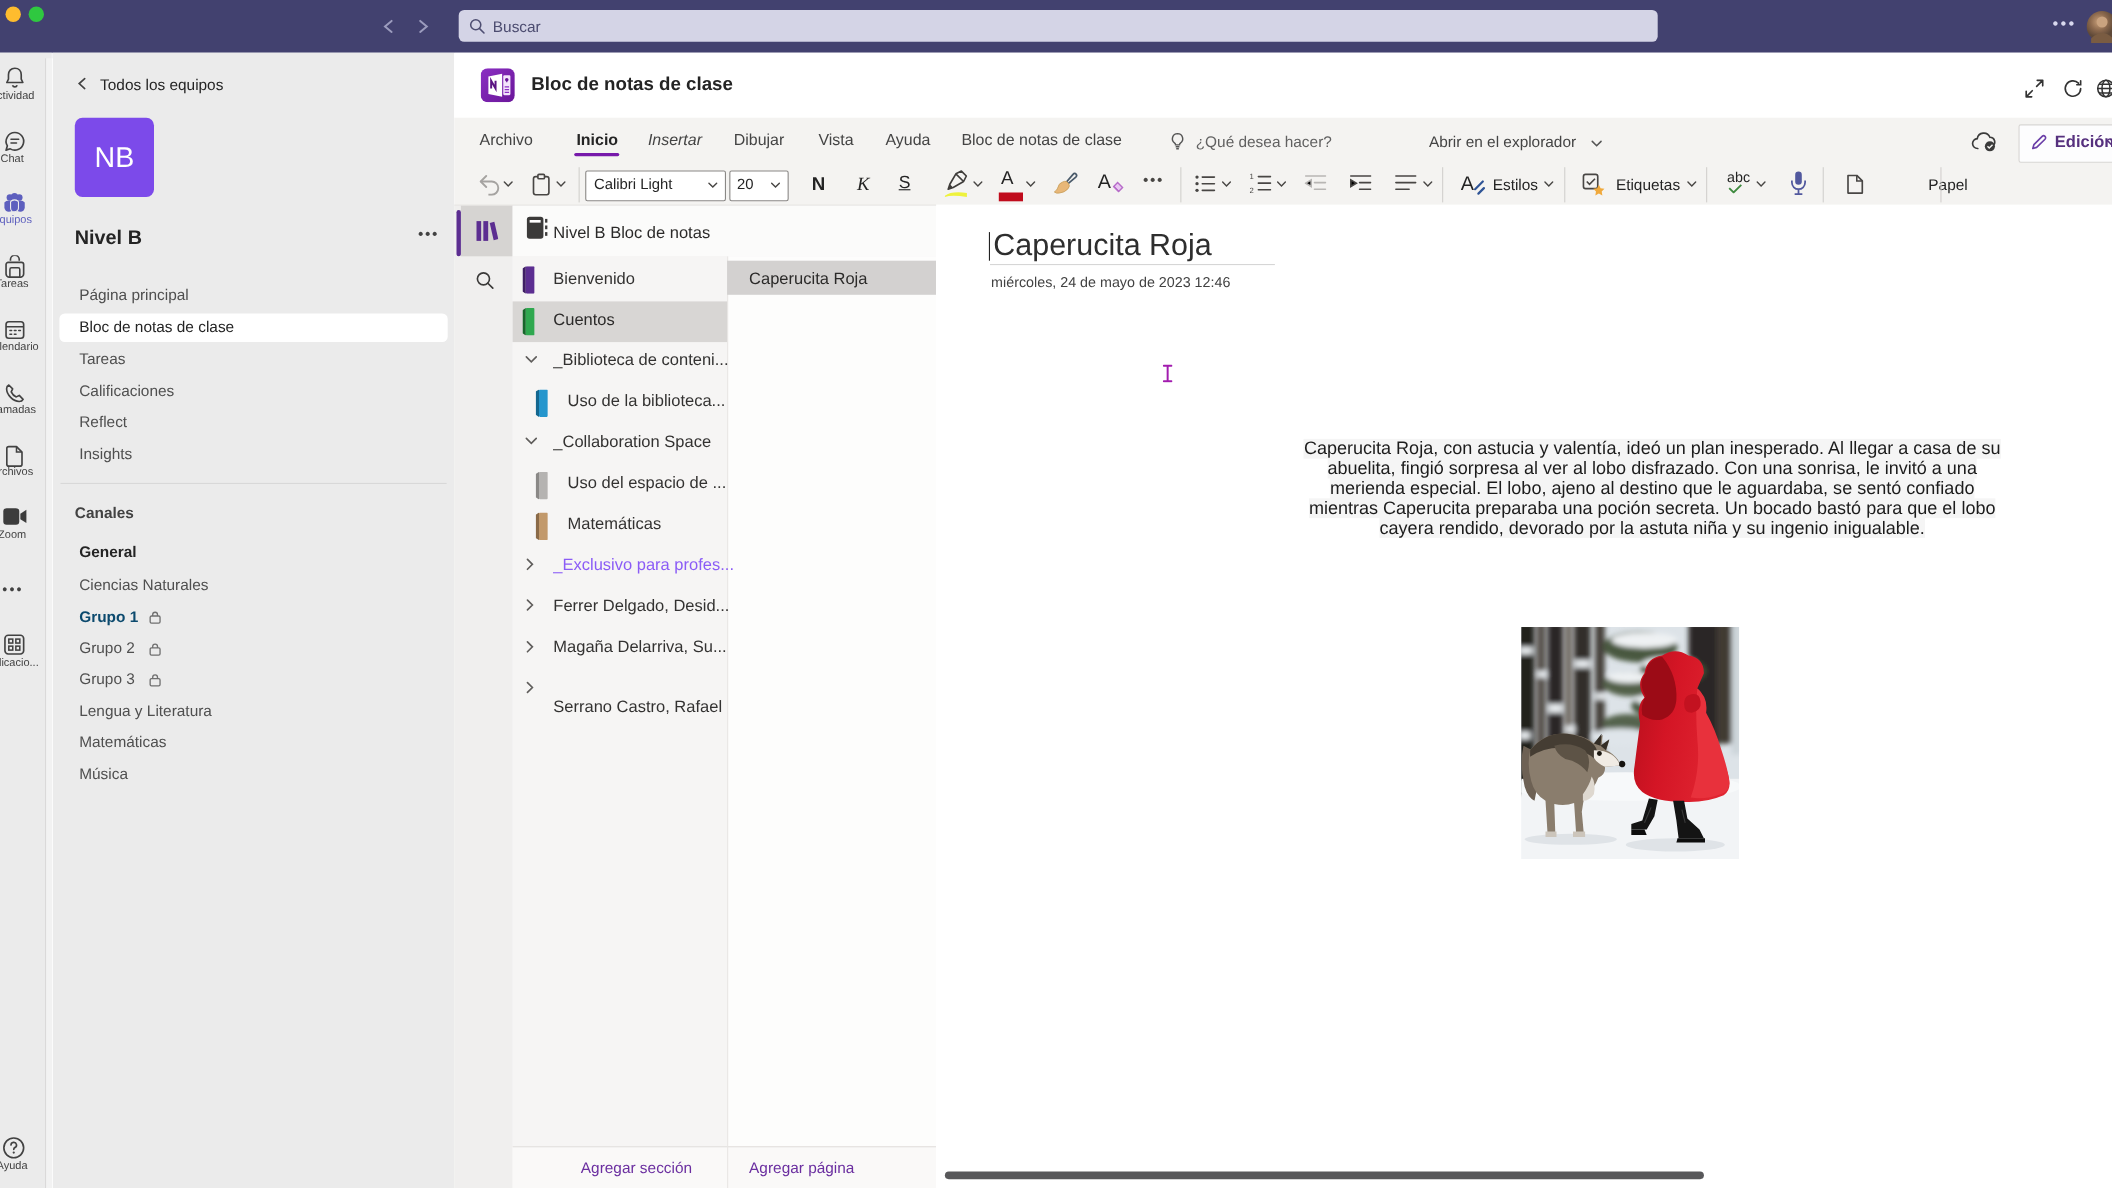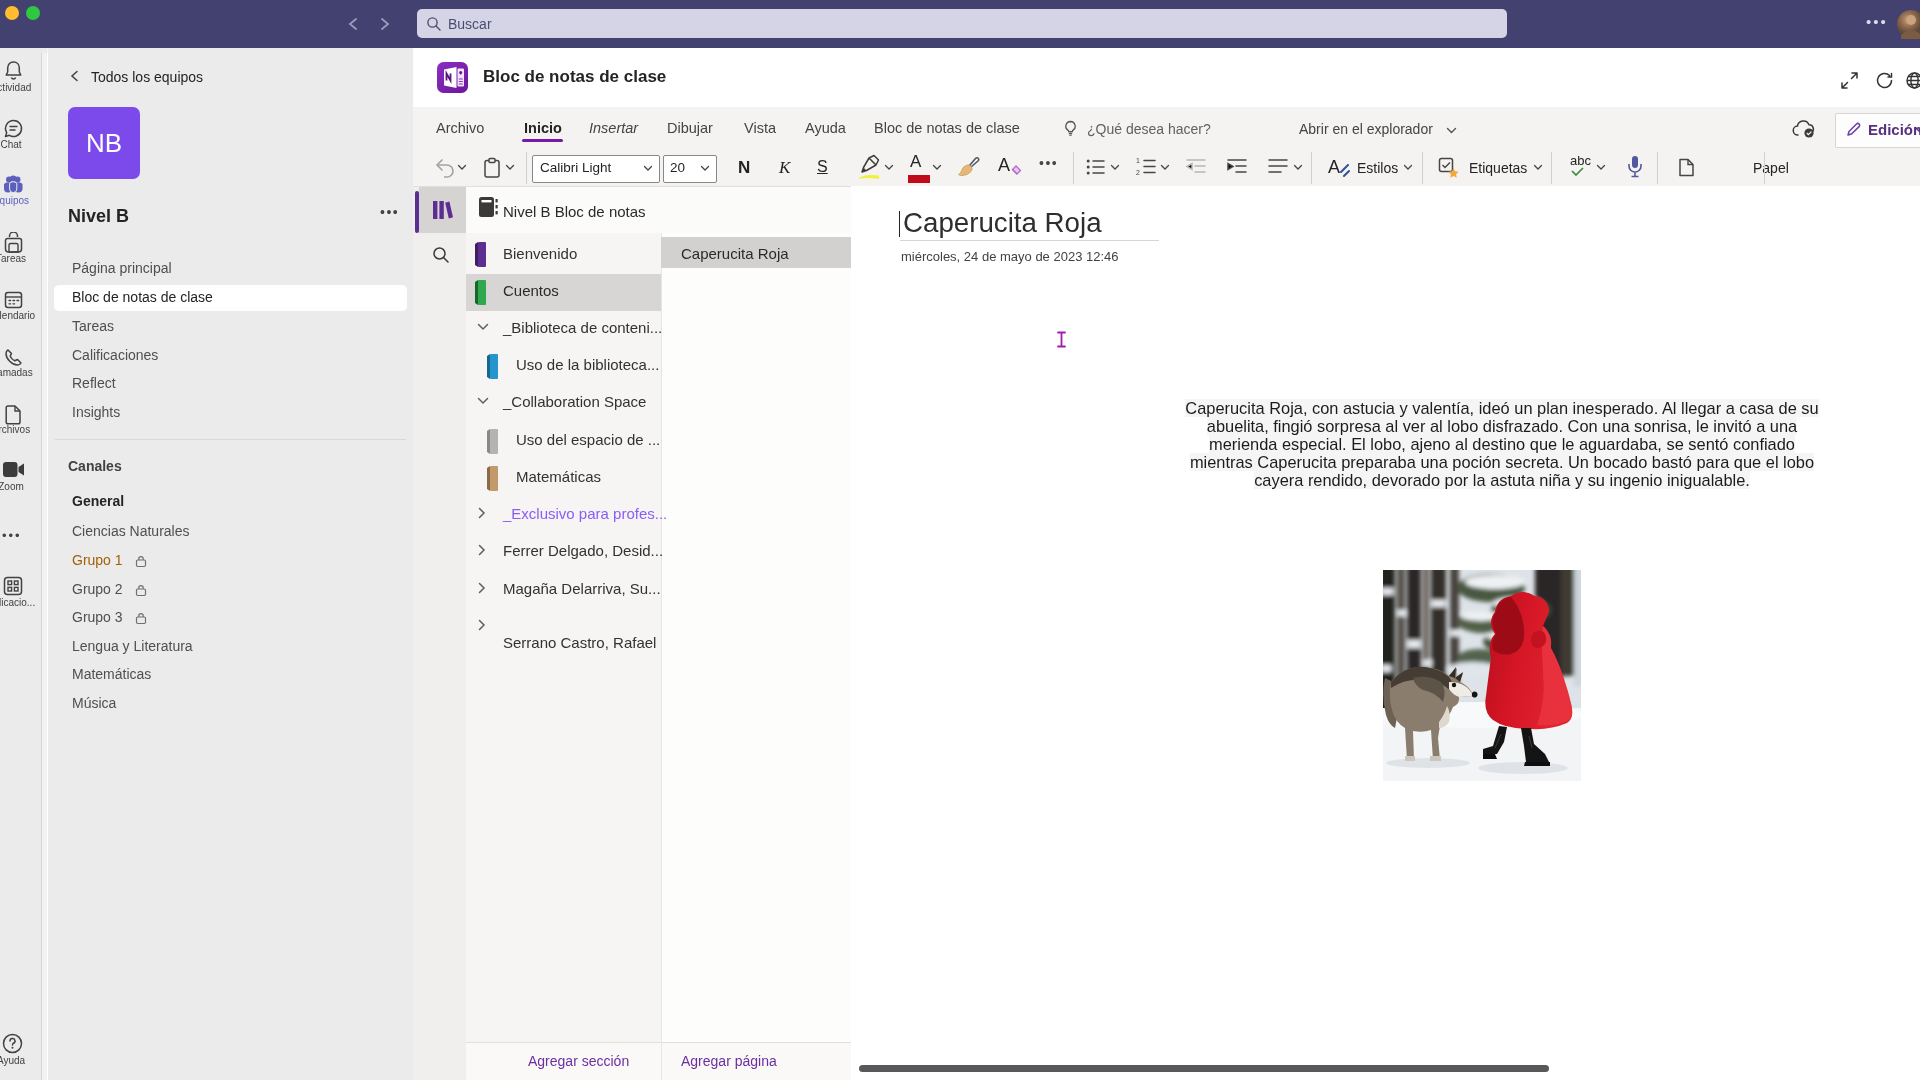--- a/index.html
+++ b/index.html
@@ -138,21 +138,21 @@
   <div class="abs txt" style="left:24px;top:212px;font-size:14px;color:#4f4f4f;">Página principal</div>
   <div class="abs txt" style="left:24px;top:241px;font-size:14px;color:#242424;">Bloc de notas de clase</div>
   <div class="abs txt" style="left:24px;top:270px;font-size:14px;color:#4f4f4f;">Tareas</div>
   <div class="abs txt" style="left:24px;top:299px;font-size:14px;color:#4f4f4f;">Calificaciones</div>
   <div class="abs txt" style="left:24px;top:327px;font-size:14px;color:#4f4f4f;">Reflect</div>
   <div class="abs txt" style="left:24px;top:356px;font-size:14px;color:#4f4f4f;">Insights</div>
   <div class="abs" style="left:7px;top:391px;width:351px;height:1px;background:#d8d8d8;"></div>
   <div class="abs txt" style="left:20px;top:410px;font-size:14px;font-weight:bold;color:#424242;">Canales</div>
   <div class="abs txt" style="left:24px;top:445px;font-size:14px;font-weight:bold;color:#242424;">General</div>
   <div class="abs txt" style="left:24px;top:475px;font-size:14px;color:#4f4f4f;">Ciencias Naturales</div>
-  <div class="abs txt" style="left:24px;top:504px;font-size:14px;color:#a16207;">Grupo 1</div>
+  <div class="abs txt" style="left:24px;top:504px;font-size:14px;color:#0c4a6e;font-weight:bold;">Grupo 1</div>
   <div class="abs txt" style="left:24px;top:533px;font-size:14px;color:#4f4f4f;">Grupo 2</div>
   <div class="abs txt" style="left:24px;top:561px;font-size:14px;color:#4f4f4f;">Grupo 3</div>
   <div class="abs txt" style="left:24px;top:590px;font-size:14px;color:#4f4f4f;">Lengua y Literatura</div>
   <div class="abs txt" style="left:24px;top:618px;font-size:14px;color:#4f4f4f;">Matemáticas</div>
   <div class="abs txt" style="left:24px;top:647px;font-size:14px;color:#4f4f4f;">Música</div>
   <svg class="abs" style="left:87px;top:507px" width="12" height="13" viewBox="0 0 12 13">
         <rect x="1.5" y="5" width="9" height="6.5" rx="1.2" fill="none" stroke="#707070" stroke-width="1.2"></rect>
         <path d="M3.8 5 V3.8 a2.2 2.2 0 0 1 4.4 0 V5" fill="none" stroke="#707070" stroke-width="1.2"></path>
       </svg>
   <svg class="abs" style="left:87px;top:536px" width="12" height="13" viewBox="0 0 12 13">

